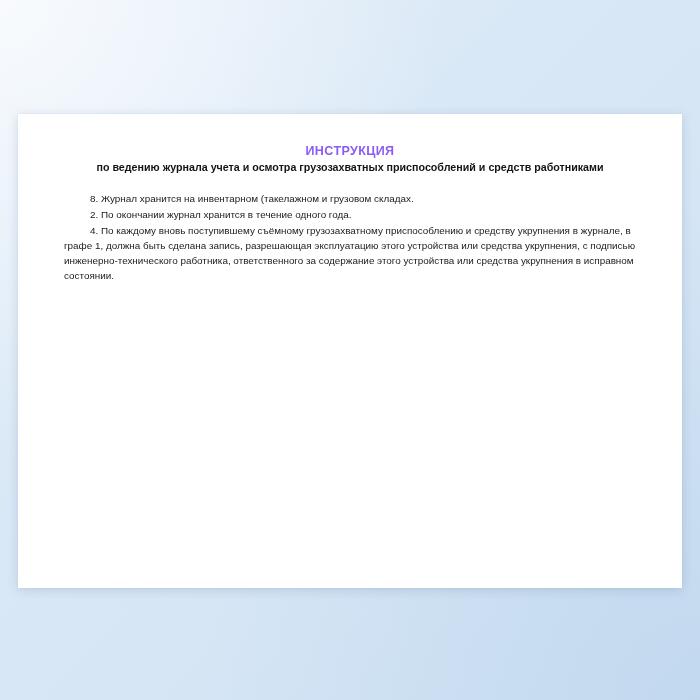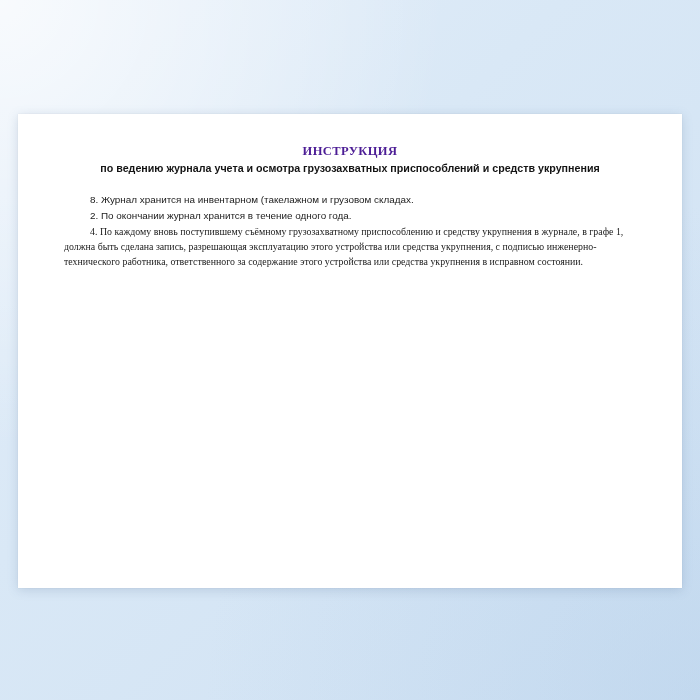--- a/index.html
+++ b/index.html
@@ -43,24 +43,24 @@
     left: 0;
     top: 0;
     right: 0;
     padding: 30px 46px 0 46px;
     box-sizing: border-box;
   }
   .doc-title {
     text-align: center;
     font-size: 12.5px;
     font-weight: bold;
-    color: #4c1d95;
+    color: #8b5cf6;
     letter-spacing: 0.4px;
     margin: 0 0 3px 0;
-    font-family: Liberation Serif, serif;
+    font-family: Liberation Sans, sans-serif;
   }
   .doc-subtitle {
     text-align: center;
     font-size: 10.7px;
     font-weight: bold;
     color: #141414;
     margin: 0 0 16px 0;
     line-height: 1.3;
     font-family: "Liberation Sans", sans-serif;
   }
@@ -68,34 +68,33 @@
     font-size: 9.9px;
     color: #1a1a1a;
     line-height: 1.52;
     text-align: justify;
     text-indent: 26px;
     margin: 0 0 1px 0;
     font-family: "Liberation Sans", sans-serif;
   }
   .para.last {
     text-align: left;
-    font-family: Liberation Serif, serif;
   }
 </style>
 </head>
 <body>
 
 <div id="stage">
 
   <div class="sheet">
     <div class="doc-inner">
 
       <h1 class="doc-title">ИНСТРУКЦИЯ</h1>
 
-      <h2 class="doc-subtitle">по ведению журнала учета и осмотра грузозахватных приспособлений и средств укрупнения</h2>
+      <h2 class="doc-subtitle">по ведению журнала учета и осмотра грузозахватных приспособлений и средств работниками</h2>
 
       <p class="para">8. Журнал хранится на инвентарном (такелажном и грузовом складах.</p>
 
 
       <p class="para">2. По окончании журнал хранится в течение одного года.</p>
 
       <p class="para last">4. По каждому вновь поступившему съёмному грузозахватному приспособлению и средству укрупнения в журнале, в графе 1, должна быть сделана запись, разрешающая эксплуатацию этого устройства или средства укрупнения, с подписью   инженерно-технического работника, ответственного за содержание этого устройства или средства укрупнения в исправном состоянии.</p>
 
     </div>
   </div>

